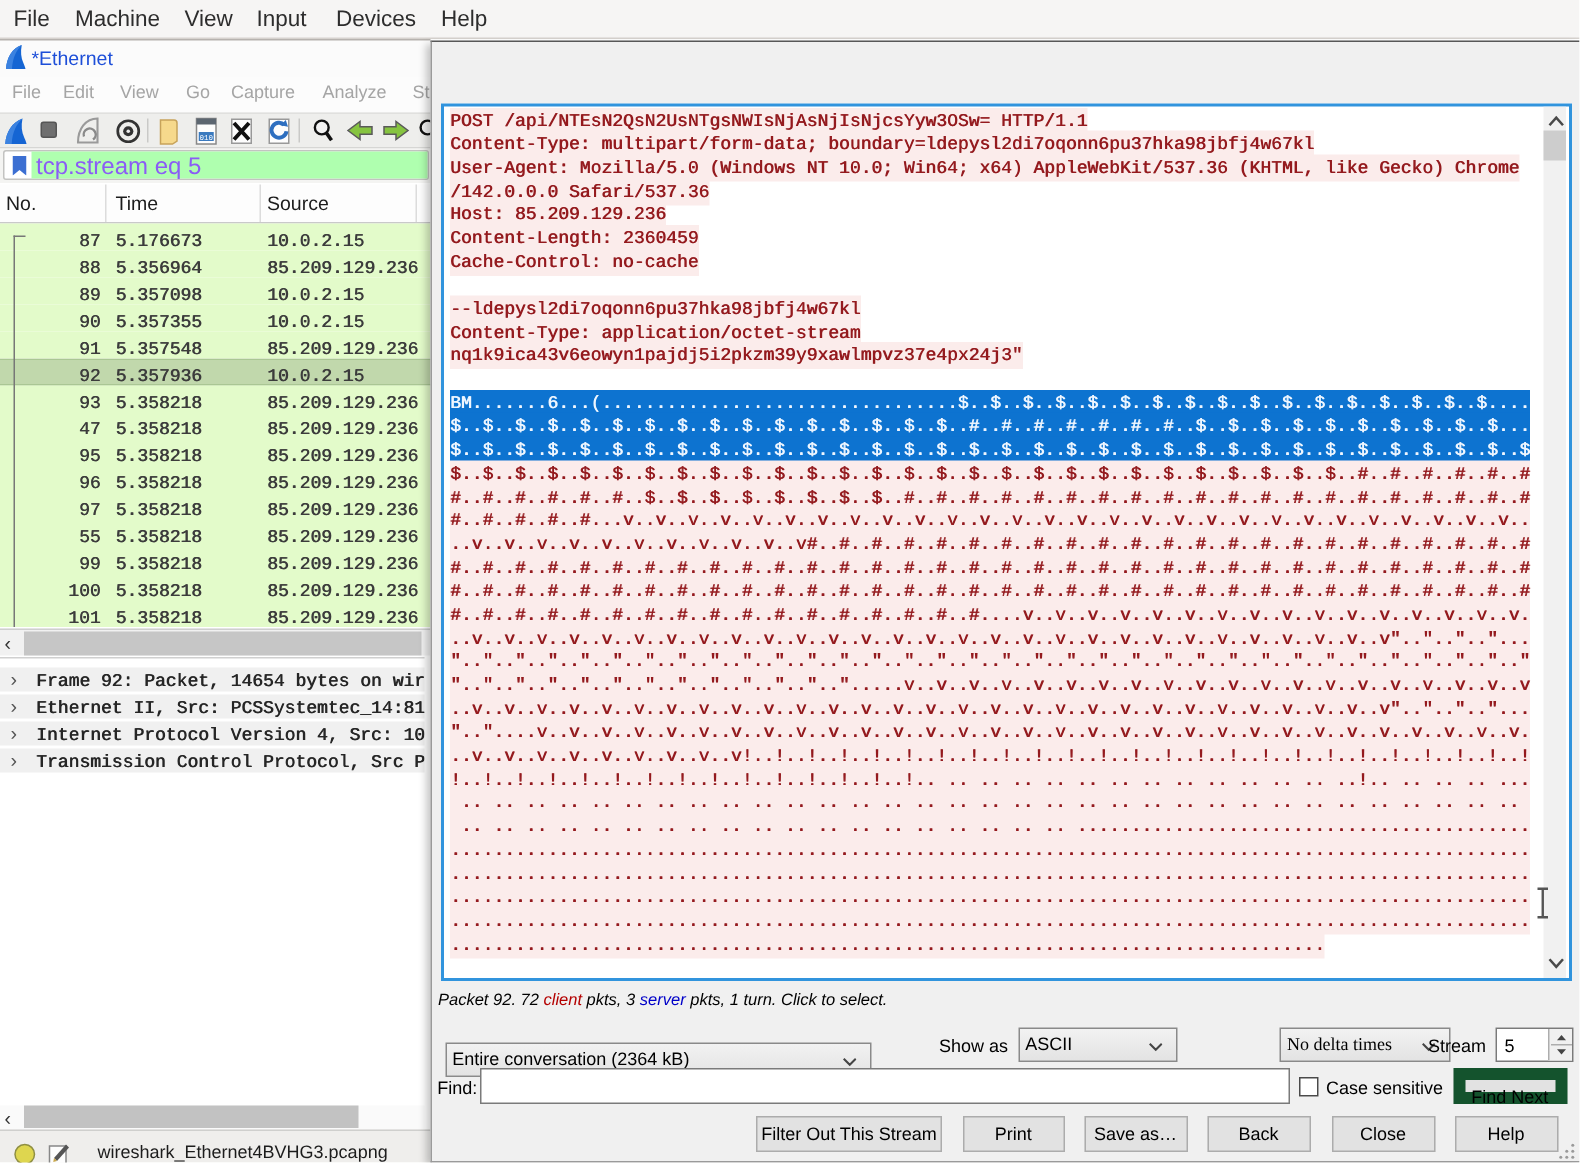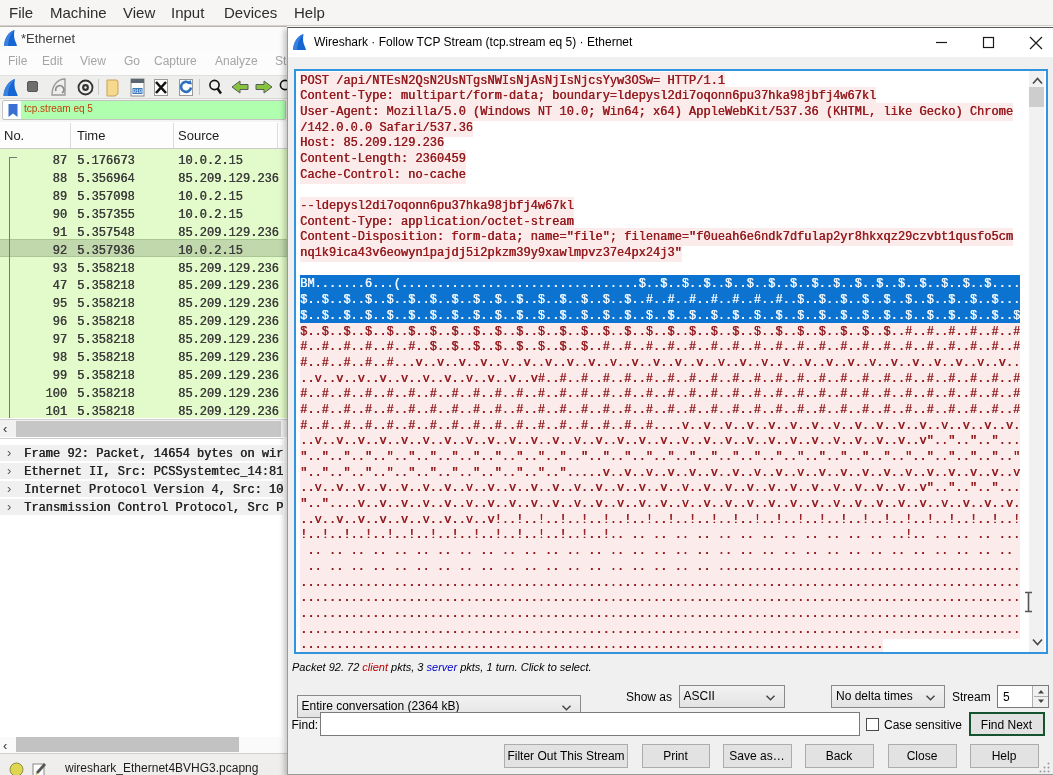--- a/index.html
+++ b/index.html
@@ -7,29 +7,29 @@
 #root { position:absolute; left:0; top:0; width:1053px; height:775px; overflow:hidden; }
 .abs { position:absolute; }
 
 
 #vmbar { left:0; top:0; width:1053px; height:26px; background:#f6f5f4; border-bottom:1px solid #d6d2ce; }
 #vmbar span { position:absolute; top:4px; font-size:15px; color:#2d2d2d; }
 
 
 #mainwin { left:0; top:26px; width:287px; height:749px; background:#ffffff; }
 #wtitle { left:0; top:0; width:287px; height:26px; background:#fbfbfb; border-top:1px solid #b6b2ae; }
-#wtitletxt { position:absolute; left:21px; top:4px; font-size:13px; color:#404040; }
+#wtitletxt { position:absolute; left:21px; top:4px; font-size:13px; color:#1d4ed8; }
 #wmenu { left:0; top:25px; width:287px; height:25px; background:#fcfcfc; }
 #wmenu span { position:absolute; top:3px; font-size:12px; color:#a5a5a5; }
 #wtool { left:0; top:49px; width:287px; height:24px; background:#eeeeec; border-top:1px solid #e0e0de; border-bottom:1px solid #d6d6d4; }
 .tsep { position:absolute; top:3px; width:1px; height:16px; background:#c9c9c7; }
 #wfilter { left:0; top:73px; width:287px; height:23px; background:#f4f4f2; }
 #filterbox { position:absolute; left:2px; top:1px; width:284px; height:20px; background:#ffffff; border:1px solid #c3c3c1; border-radius:2px; }
 #filtergreen { position:absolute; left:18px; top:0px; width:264px; height:18px; background:#afffaf; }
-#filtertxt { position:absolute; left:3px; top:2px; font-size:10px; color:#c2410c; }
+#filtertxt { position:absolute; left:3px; top:2px; font-size:16px; color:#8b5cf6; }
 
 
 #phead { left:0; top:97px; width:287px; height:26px; background:#fdfdfd; border-bottom:1px solid #c9c9c9; }
 #phead span { position:absolute; top:5px; font-size:13px; color:#1c1c1c; }
 .hsep { position:absolute; top:0; width:1px; height:25px; background:#dcdcdc; }
 #plist { left:0; top:123px; width:249px; height:269px; }
 .prow { position:relative; width:287px; height:17.93px; background:#e3fbca;
   font-family:"Liberation Mono", monospace; font-size:12px; color:#3c3c3c; text-shadow:0.45px 0 0 currentColor; }
 .prow.sel { background:#c1d8ac; box-shadow:inset 0 1px 0 #aac694, inset 0 -1px 0 #aac694; }
 .pno { position:absolute; right:220px; top:5px; }
@@ -83,21 +83,21 @@
 .combo .ctxt { position:absolute; left:4px; top:2.5px; white-space:nowrap; }
 .chev { position:absolute; right:9px; top:9px; width:9px; height:6px; }
 .dlbl { position:absolute; font-size:12px; color:#000; }
 
 
 #findinput { position:absolute; left:32px; top:655px; width:540px; height:24px; background:#fff; border:1px solid #7a7a7a; }
 #cbox { position:absolute; left:578px; top:661px; width:13px; height:13px; background:#fff; border:1px solid #4a4a4a; }
 .btn { position:absolute; height:24px; background:#e2e2e2; border:1px solid #acacac;
   font-size:12px; color:#000; text-align:center; }
 .btn span { position:relative; top:4px; }
-#findnext { border:2px solid #14532d; }
+#findnext { border:8px solid #14532d; }
 
 svg { display:block; }
 </style></head>
 <body>
 <div id="root">
 
   <div class="abs" id="vmbar">
     <span style="left:9px">File</span>
       <span style="left:50px">Machine</span>
     <span style="left:123px">View</span>
@@ -240,21 +240,21 @@
           <span class="pno">96</span>
           <span class="ptime">5.358218</span>
           <span class="psrc">85.209.129.236</span>
         </div>
 <div class="prow">
           <span class="pno">97</span>
           <span class="ptime">5.358218</span>
           <span class="psrc">85.209.129.236</span>
         </div>
 <div class="prow">
-          <span class="pno">98</span>
+          <span class="pno">55</span>
           <span class="ptime">5.358218</span>
           <span class="psrc">85.209.129.236</span>
         </div>
 <div class="prow">
           <span class="pno">99</span>
           <span class="ptime">5.358218</span>
           <span class="psrc">85.209.129.236</span>
         </div>
 <div class="prow">
           <span class="pno">100</span>
@@ -301,50 +301,33 @@
       <svg style="position:absolute;left:32px;top:8px" width="15" height="15" viewBox="0 0 15 15">
         <rect x="1" y="2" width="11" height="12" fill="#fdfdfd" stroke="#888"></rect>
         <path d="M4 10 L12 1 L14 3 L6 12 Z" fill="#555"></path>
         <path d="M4 10 L6 12 L3.5 12.7 Z" fill="#c9a84c"></path>
       </svg>
       <span id="sbartxt">wireshark_Ethernet4BVHG3.pcapng</span>
     </div>
   </div>
 
   <div class="abs" id="dlg">
-    <div id="dtitle">
-      <svg style="position:absolute;left:4px;top:5px" width="15" height="18" viewBox="0 0 15 18">
-        <path d="M1 17 C1.5 9.5 5 3 11.5 1 C10.6 5.5 11 9.5 12.6 13 C13.3 14.5 13.7 15.8 14 17 Z" fill="#1565d3"></path>
-        <path d="M1 17 C1.5 9.5 5 3 11.5 1 C8 4.5 5.5 9 5 17 Z" fill="#3b82e0"></path>
-      </svg>
-      <span id="dtitletxt">Wireshark · Follow TCP Stream (tcp.stream eq 5) · Ethernet</span>
-      <svg class="wbtn" style="left:631px" width="45" height="29" viewBox="0 0 45 29">
-          <path d="M17 14.5 h11" stroke="#1a1a1a" stroke-width="1.2"></path>
-        </svg>
-      <svg class="wbtn" style="left:678px" width="45" height="29" viewBox="0 0 45 29">
-          <rect x="17.5" y="9.5" width="10" height="10" fill="none" stroke="#1a1a1a" stroke-width="1.2"></rect>
-        </svg>
-      <svg class="wbtn" style="left:725px" width="45" height="29" viewBox="0 0 45 29">
-          <path d="M17 9 L29 21 M29 9 L17 21" stroke="#1a1a1a" stroke-width="1.2"></path>
-        </svg>
-    </div>
     <div id="dbody">
       <div id="tarea">
         <div id="streamtxt">
 <div class="ln"><span class="cli">POST /api/NTEsN2QsN2UsNTgsNWIsNjAsNjIsNjcsYyw3OSw= HTTP/1.1</span></div>
             <div class="ln"><span class="cli">Content-Type: multipart/form-data; boundary=ldepysl2di7oqonn6pu37hka98jbfj4w67kl</span></div>
             <div class="ln"><span class="cli">User-Agent: Mozilla/5.0 (Windows NT 10.0; Win64; x64) AppleWebKit/537.36 (KHTML, like Gecko) Chrome</span></div>
             <div class="ln"><span class="cli">/142.0.0.0 Safari/537.36</span></div>
             <div class="ln"><span class="cli">Host: 85.209.129.236</span></div>
             <div class="ln"><span class="cli">Content-Length: 2360459</span></div>
             <div class="ln"><span class="cli">Cache-Control: no-cache</span></div>
             <div class="ln"></div>
             <div class="ln"><span class="cli">--ldepysl2di7oqonn6pu37hka98jbfj4w67kl</span></div>
             <div class="ln"><span class="cli">Content-Type: application/octet-stream</span></div>
-            <div class="ln"><span class="cli">Content-Disposition: form-data; name="file"; filename="f0ueah6e6ndk7dfulap2yr8hkxqz29czvbt1qusfo5cm</span></div>
             <div class="ln"><span class="cli">nq1k9ica43v6eowyn1pajdj5i2pkzm39y9xawlmpvz37e4px24j3"</span></div>
             <div class="ln"></div>
             <div class="ln"><span class="bsel">BM.......6...(.................................$..$..$..$..$..$..$..$..$..$..$..$..$..$..$..$..$....</span></div>
             <div class="ln"><span class="bsel">$..$..$..$..$..$..$..$..$..$..$..$..$..$..$..$..#..#..#..#..#..#..#..$..$..$..$..$..$..$..$..$..$...</span></div>
             <div class="ln"><span class="bsel">$..$..$..$..$..$..$..$..$..$..$..$..$..$..$..$..$..$..$..$..$..$..$..$..$..$..$..$..$..$..$..$..$..$</span></div>
             <div class="ln"><span class="cli">$..$..$..$..$..$..$..$..$..$..$..$..$..$..$..$..$..$..$..$..$..$..$..$..$..$..$..$..#..#..#..#..#..#</span></div>
             <div class="ln"><span class="cli">#..#..#..#..#..#..$..$..$..$..$..$..$..$..#..#..#..#..#..#..#..#..#..#..#..#..#..#..#..#..#..#..#..#</span></div>
             <div class="ln"><span class="cli">#..#..#..#..#...v..v..v..v..v..v..v..v..v..v..v..v..v..v..v..v..v..v..v..v..v..v..v..v..v..v..v..v..</span></div>
             <div class="ln"><span class="cli">..v..v..v..v..v..v..v..v..v..v..v#..#..#..#..#..#..#..#..#..#..#..#..#..#..#..#..#..#..#..#..#..#..#</span></div>
             <div class="ln"><span class="cli">#..#..#..#..#..#..#..#..#..#..#..#..#..#..#..#..#..#..#..#..#..#..#..#..#..#..#..#..#..#..#..#..#..#</span></div>
@@ -393,21 +376,21 @@
         </div>
       <div class="dlbl" style="left:338px; top:633px;">Show as</div>
       <div class="combo" style="left:390.5px; top:628px; width:106px;">
           <span class="ctxt">ASCII</span>
           <span class="chev">
             <svg width="9" height="6" viewBox="0 0 9 6">
               <path d="M0.5 0.8 L4.5 4.8 L8.5 0.8" stroke="#444" fill="none" stroke-width="1.4"></path>
             </svg>
           </span>
         </div>
-      <div class="combo" style="left:543px; top:628px; width:114px;">
+      <div class="combo" style="left:565px; top:628px; width:114px;font-family:Liberation Serif, serif;">
           <span class="ctxt">No delta times</span>
           <span class="chev">
             <svg width="9" height="6" viewBox="0 0 9 6">
               <path d="M0.5 0.8 L4.5 4.8 L8.5 0.8" stroke="#444" fill="none" stroke-width="1.4"></path>
             </svg>
           </span>
         </div>
       <div class="dlbl" style="left:664px; top:633px;">Stream</div>
       <div style="position:absolute; left:709px; top:628px; width:52px; height:23px; background:#fff; border:1px solid #7a7a7a;">
         <span style="position:absolute;left:5px;top:4px;font-size:12px">5</span>

